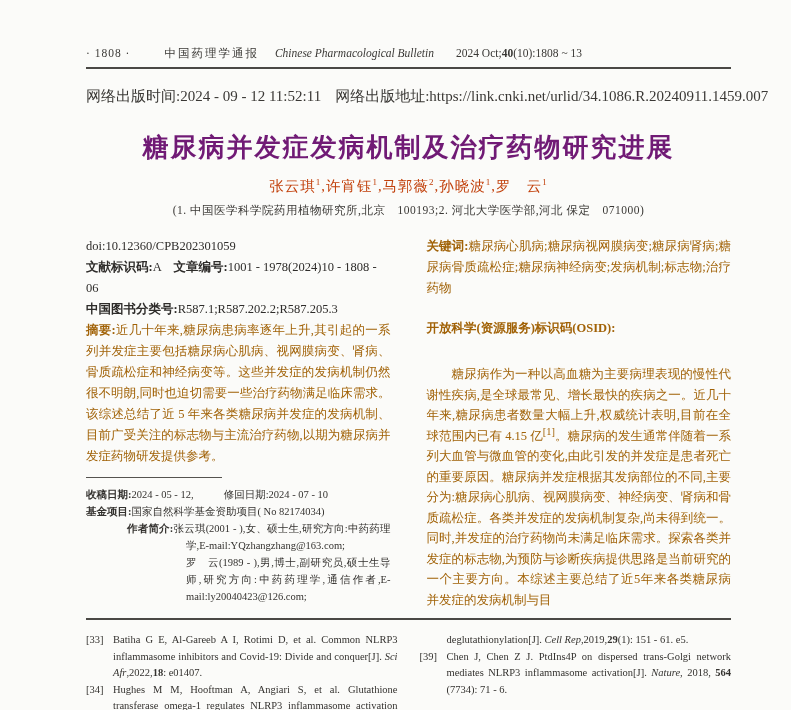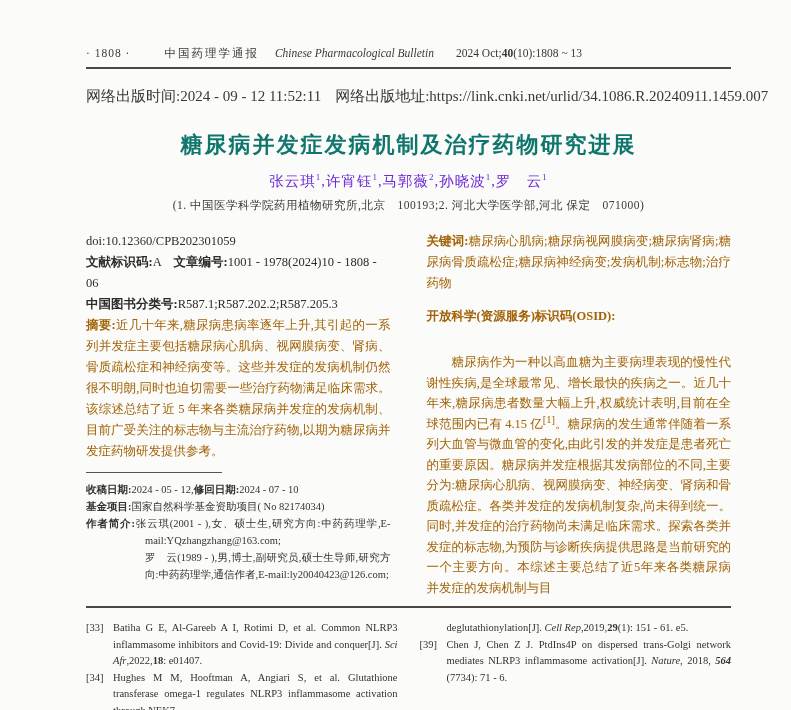--- a/index.html
+++ b/index.html
@@ -36,31 +36,31 @@
     margin-top: 18px;
     font-size: 15px;
     color: #3a3835;
     white-space: nowrap;
   }
   .pub-line .gap { display: inline-block; width: 14px; }
   
   .title {
     margin: 24px 0 0 0;
     text-align: center;
-    font-size: 22px;
+    font-size: 26px;
     font-weight: bold;
     letter-spacing: 2px;
-    color: #0f766e;
+    color: #701a75;
   }
   .authors {
     margin-top: 12px;
     text-align: center;
     font-size: 14.5px;
     letter-spacing: 1px;
-    color: #6d28d9;
+    color: #c2410c;
   }
   .authors sup { font-size: 9px; }
   .affiliation {
     margin-top: 7px;
     text-align: center;
     font-size: 11.5px;
     color: #3a3835;
     letter-spacing: 0.5px;
   }
   
@@ -76,34 +76,34 @@
     line-height: 21px;
     color: #2e2c2a;
   }
   .abstract, .keywords, .body-para, .osid {
     margin: 0;
     font-size: 12.5px;
     line-height: 21px;
     text-align: justify;
     color: #a16207;
   }
-  .osid { font-weight: bold; margin-top: 12px; }
+  .osid { font-weight: bold; margin-top: 19px; }
   .body-para { margin-top: 25px; text-indent: 2em; line-height: 20.5px; }
   sup { line-height: 0; }
   
   .fn-rule {
     width: 136px; height: 1px; background: #55534f;
     margin: 10px 0 8px 0;
   }
   .footnote {
     font-size: 10.5px;
     line-height: 17px;
     color: #34322f;
   }
-  .bio-entry { padding-left: 59px; text-align: justify; }
+  .bio-entry { padding-left: 59px; text-align: justify; margin-left: 41px; }
   .bio-entry.first { text-indent: -59px; }
   .bio-label { display: inline; }
   
   .bottom-rule { height: 2px; background: #4a4845; margin-top: 8px; }
   .refs {
     display: flex;
     gap: 22px;
     margin-top: 12px;
   }
   .refs-col { flex: 1 1 0; min-width: 0; }
@@ -143,21 +143,21 @@
   <div class="affiliation">(1. 中国医学科学院药用植物研究所,北京　100193;2. 河北大学医学部,河北 保定　071000)</div>
 
   <div class="columns">
     <div class="col left">
       <div class="meta-line">doi:10.12360/CPB202301059</div>
       <div class="meta-line"><span style="font-weight: bold;">文献标识码:</span><span>A　</span><span style="font-weight: bold;">文章编号:</span><span>1001 - 1978(2024)10 - 1808 - 06</span></div>
       <div class="meta-line"><span style="font-weight: bold;">中国图书分类号:</span><span>R587.1;R587.202.2;R587.205.3</span></div>
       <p class="abstract"><span style="font-weight: bold;">摘要:</span><span>近几十年来,糖尿病患病率逐年上升,其引起的一系列并发症主要包括糖尿病心肌病、视网膜病变、肾病、骨质疏松症和神经病变等。这些并发症的发病机制仍然很不明朗,同时也迫切需要一些治疗药物满足临床需求。该综述总结了近 5 年来各类糖尿病并发症的发病机制、目前广受关注的标志物与主流治疗药物,以期为糖尿病并发症药物研发提供参考。</span></p>
       <div class="fn-rule"></div>
       <div class="footnote">
-        <div class="fn-line"><span style="font-weight: bold;">收稿日期:</span><span>2024 - 05 - 12,</span><span style="font-weight: bold;">修回日期:</span><span>2024 - 07 - 10</span></div>
+        <div class="fn-line"><span style="font-weight: bold;">收稿日期:</span><span>2024 - 05 - 12,</span><span style="font-weight: normal; margin-left: 30px;">修回日期:</span><span>2024 - 07 - 10</span></div>
         <div class="fn-line"><span style="font-weight: bold;">基金项目:</span><span>国家自然科学基金资助项目( No 82174034)</span></div>
         <div class="bio">
           <div class="bio-entry first"><b class="bio-label">作者简介:</b><span>张云琪(2001 - ),女、硕士生,研究方向:中药药理学,E-mail:YQzhangzhang@163.com;</span></div>
           <div class="bio-entry">罗　云(1989 - ),男,博士,副研究员,硕士生导师,研究方向:中药药理学,通信作者,E-mail:ly20040423@126.com;</div>
         </div>
       </div>
     </div>
 
     <div class="col right">
       <p class="keywords"><span style="font-weight: bold;">关键词:</span><span>糖尿病心肌病;糖尿病视网膜病变;糖尿病肾病;糖尿病骨质疏松症;糖尿病神经病变;发病机制;标志物;治疗药物</span></p>
@@ -167,17 +167,17 @@
   </div>
 
   <div class="bottom-rule"></div>
   <div class="refs">
     <div class="refs-col">
       <div class="ref"><span class="ref-num">[33]</span><span><span>Batiha G E, Al-Gareeb A I, Rotimi D, et al. Common NLRP3 inflammasome inhibitors and Covid-19: Divide and conquer[J]. </span><span style="font-style: italic;">Sci Afr</span><span>,2022,</span><span style="font-weight: bold;">18</span><span>: e01407.</span></span></div>
       <div class="ref"><span class="ref-num">[34]</span><span><span>Hughes M M, Hooftman A, Angiari S, et al. Glutathione transferase omega-1 regulates NLRP3 inflammasome activation through NEK7</span></span></div>
     </div>
     <div class="refs-col">
       <div class="ref"><span class="ref-num"></span><span><span>deglutathionylation[J]. </span><span style="font-style: italic;">Cell Rep</span><span>,2019,</span><span style="font-weight: bold;">29</span><span>(1): 151 - 61. e5.</span></span></div>
-      <div class="ref"><span class="ref-num">[39]</span><span><span>Chen J, Chen Z J. PtdIns4P on dispersed trans-Golgi network mediates NLRP3 inflammasome activation[J]. </span><span style="font-style: italic;">Nature</span><span>, 2018, </span><span style="font-weight: bold; font-style: italic;">564</span><span> (7734): 71 - 6.</span></span></div>
+      <div class="ref"><span class="ref-num">[39]</span><span><span>Chen J, Chen Z J. PtdIns4P on dispersed trans-Golgi network mediates NLRP3 inflammasome activation[J]. </span><span style="font-style: italic;">Nature</span><span>, 2018, </span><span style="font-weight: bold;">564</span><span> (7734): 71 - 6.</span></span></div>
     </div>
   </div>
 
 </div>
 
 </body></html>

